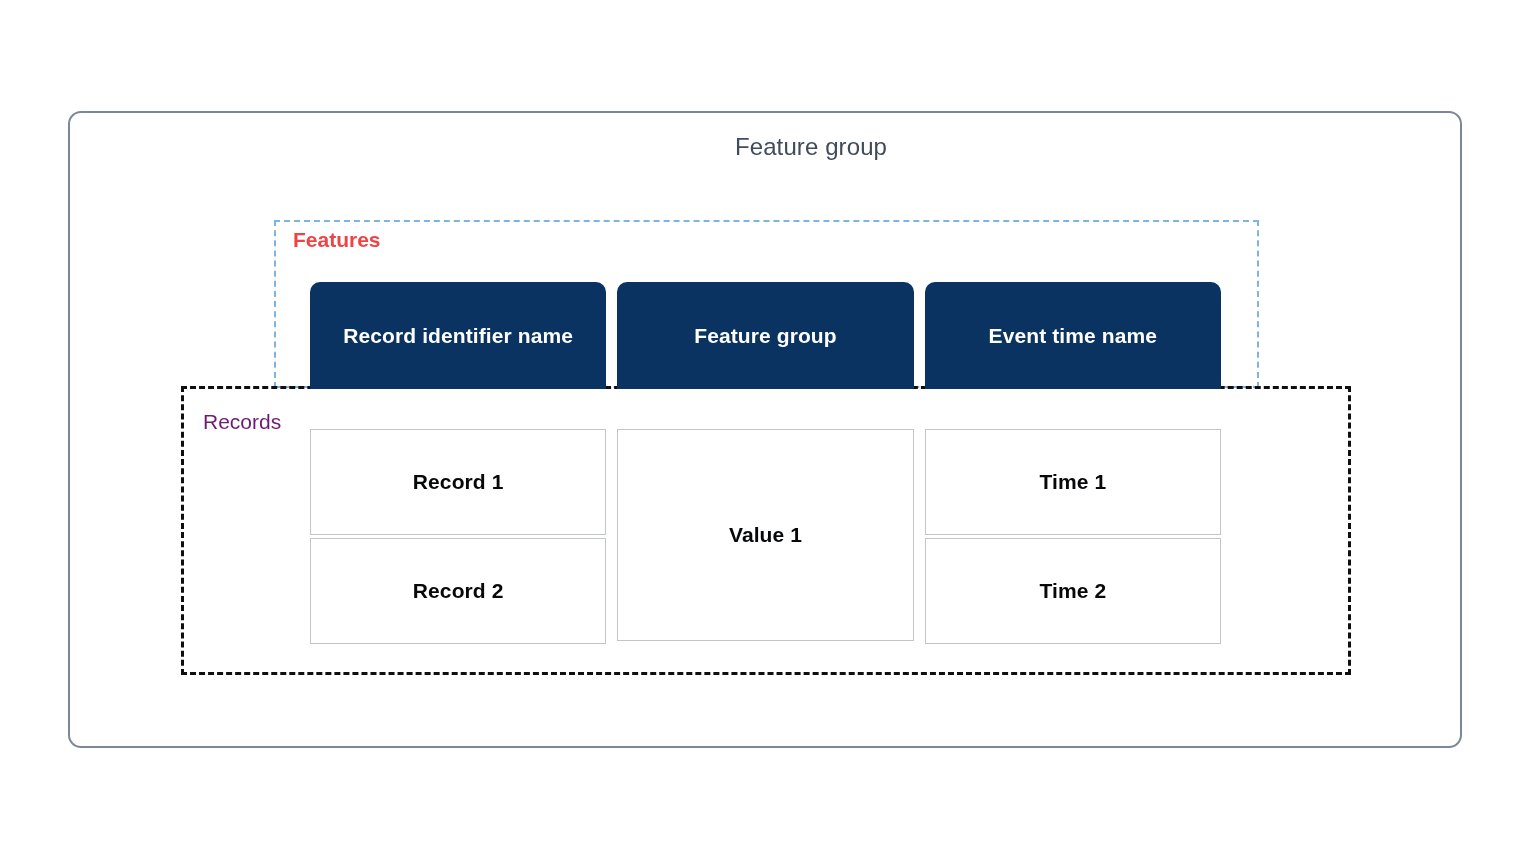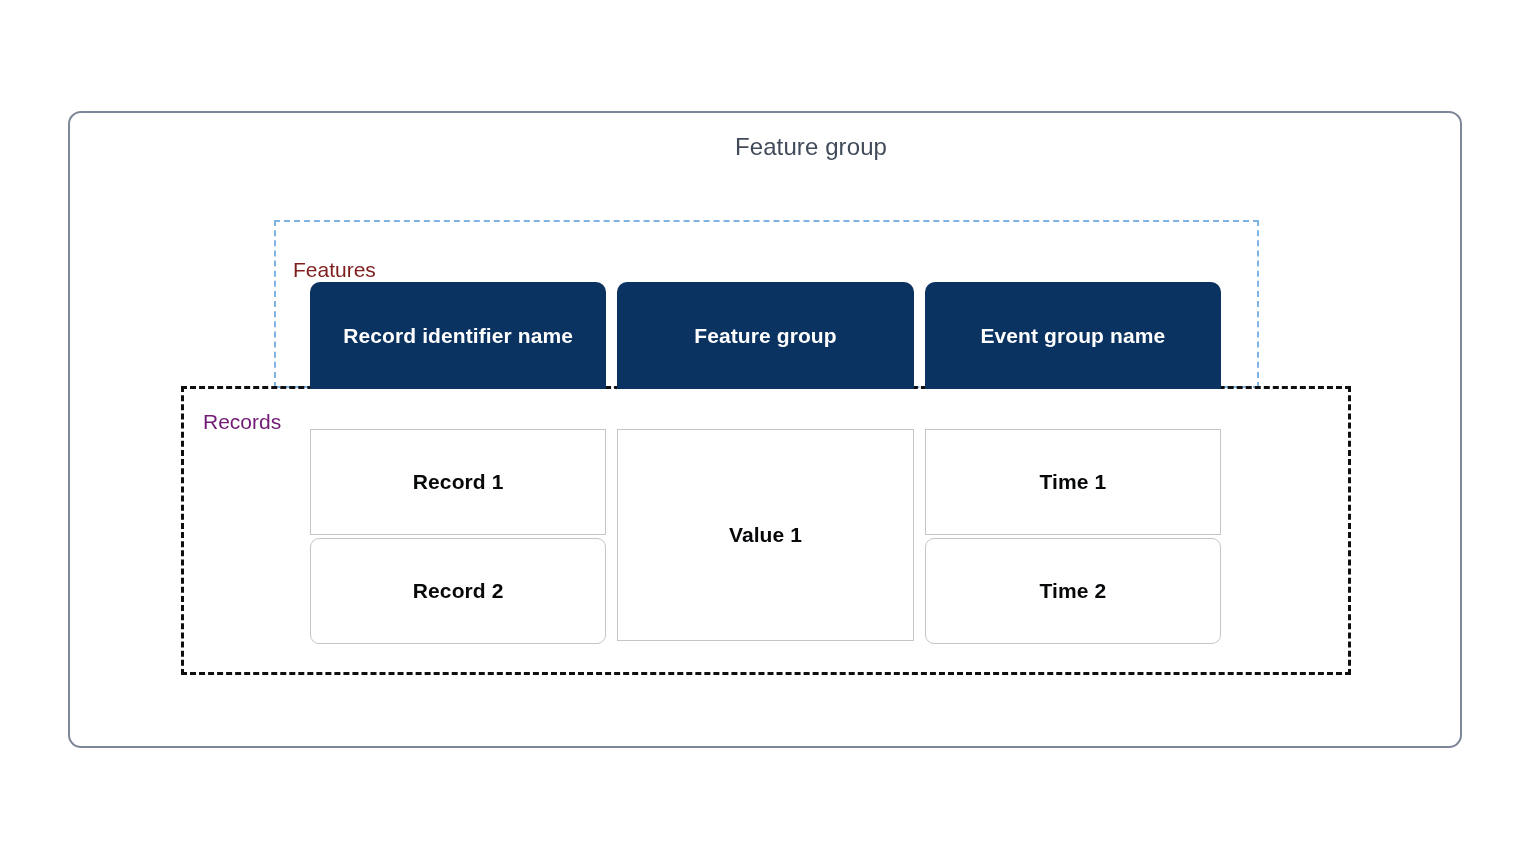--- a/index.html
+++ b/index.html
@@ -48,24 +48,24 @@
     top: 220px;
     width: 985px;
     height: 168px;
     box-sizing: border-box;
     border: 2px dashed #7fb3e3;
     background: transparent;
   }
   #features-label {
     position: absolute;
     left: 293px;
-    top: 258px;
+    top: 228px;
     font-size: 21px;
-    font-weight: 400;
-    color: #7f1d1d;
+    font-weight: 700;
+    color: #ef4444;
   }
 
   
   #records-box {
     position: absolute;
     left: 181px;
     top: 386px;
     width: 1170px;
     height: 289px;
     box-sizing: border-box;
@@ -126,21 +126,20 @@
     font-weight: 700;
     color: #07080a;
     letter-spacing: 0.1px;
   }
   .data-cell.row-0 {
     border-top: 1px solid #c3c6c9;
     margin-top: 40px;
   }
   .data-cell.row-1 {
     border-top: 1px solid #c3c6c9;
-    border-radius: 9px;
   }
   .data-cell.row-0 { margin-bottom: 3px; }
 </style>
 </head>
 <body>
 
 <div id="feature-group-container">
 
   <div id="feature-group-title">Feature group</div>
 
@@ -159,18 +158,18 @@
     <div class="data-cell row-0">Record 1</div>
     <div class="data-cell row-1">Record 2</div>
   </div>
 
   <div class="feature-column">
     <div class="column-header">Feature group</div>
     <div class="data-cell row-0">Value 1</div>
   </div>
 
   <div class="feature-column">
-    <div class="column-header">Event group name</div>
+    <div class="column-header">Event time name</div>
     <div class="data-cell row-0">Time 1</div>
     <div class="data-cell row-1">Time 2</div>
   </div>
 
 </div>
 
 </body></html>

